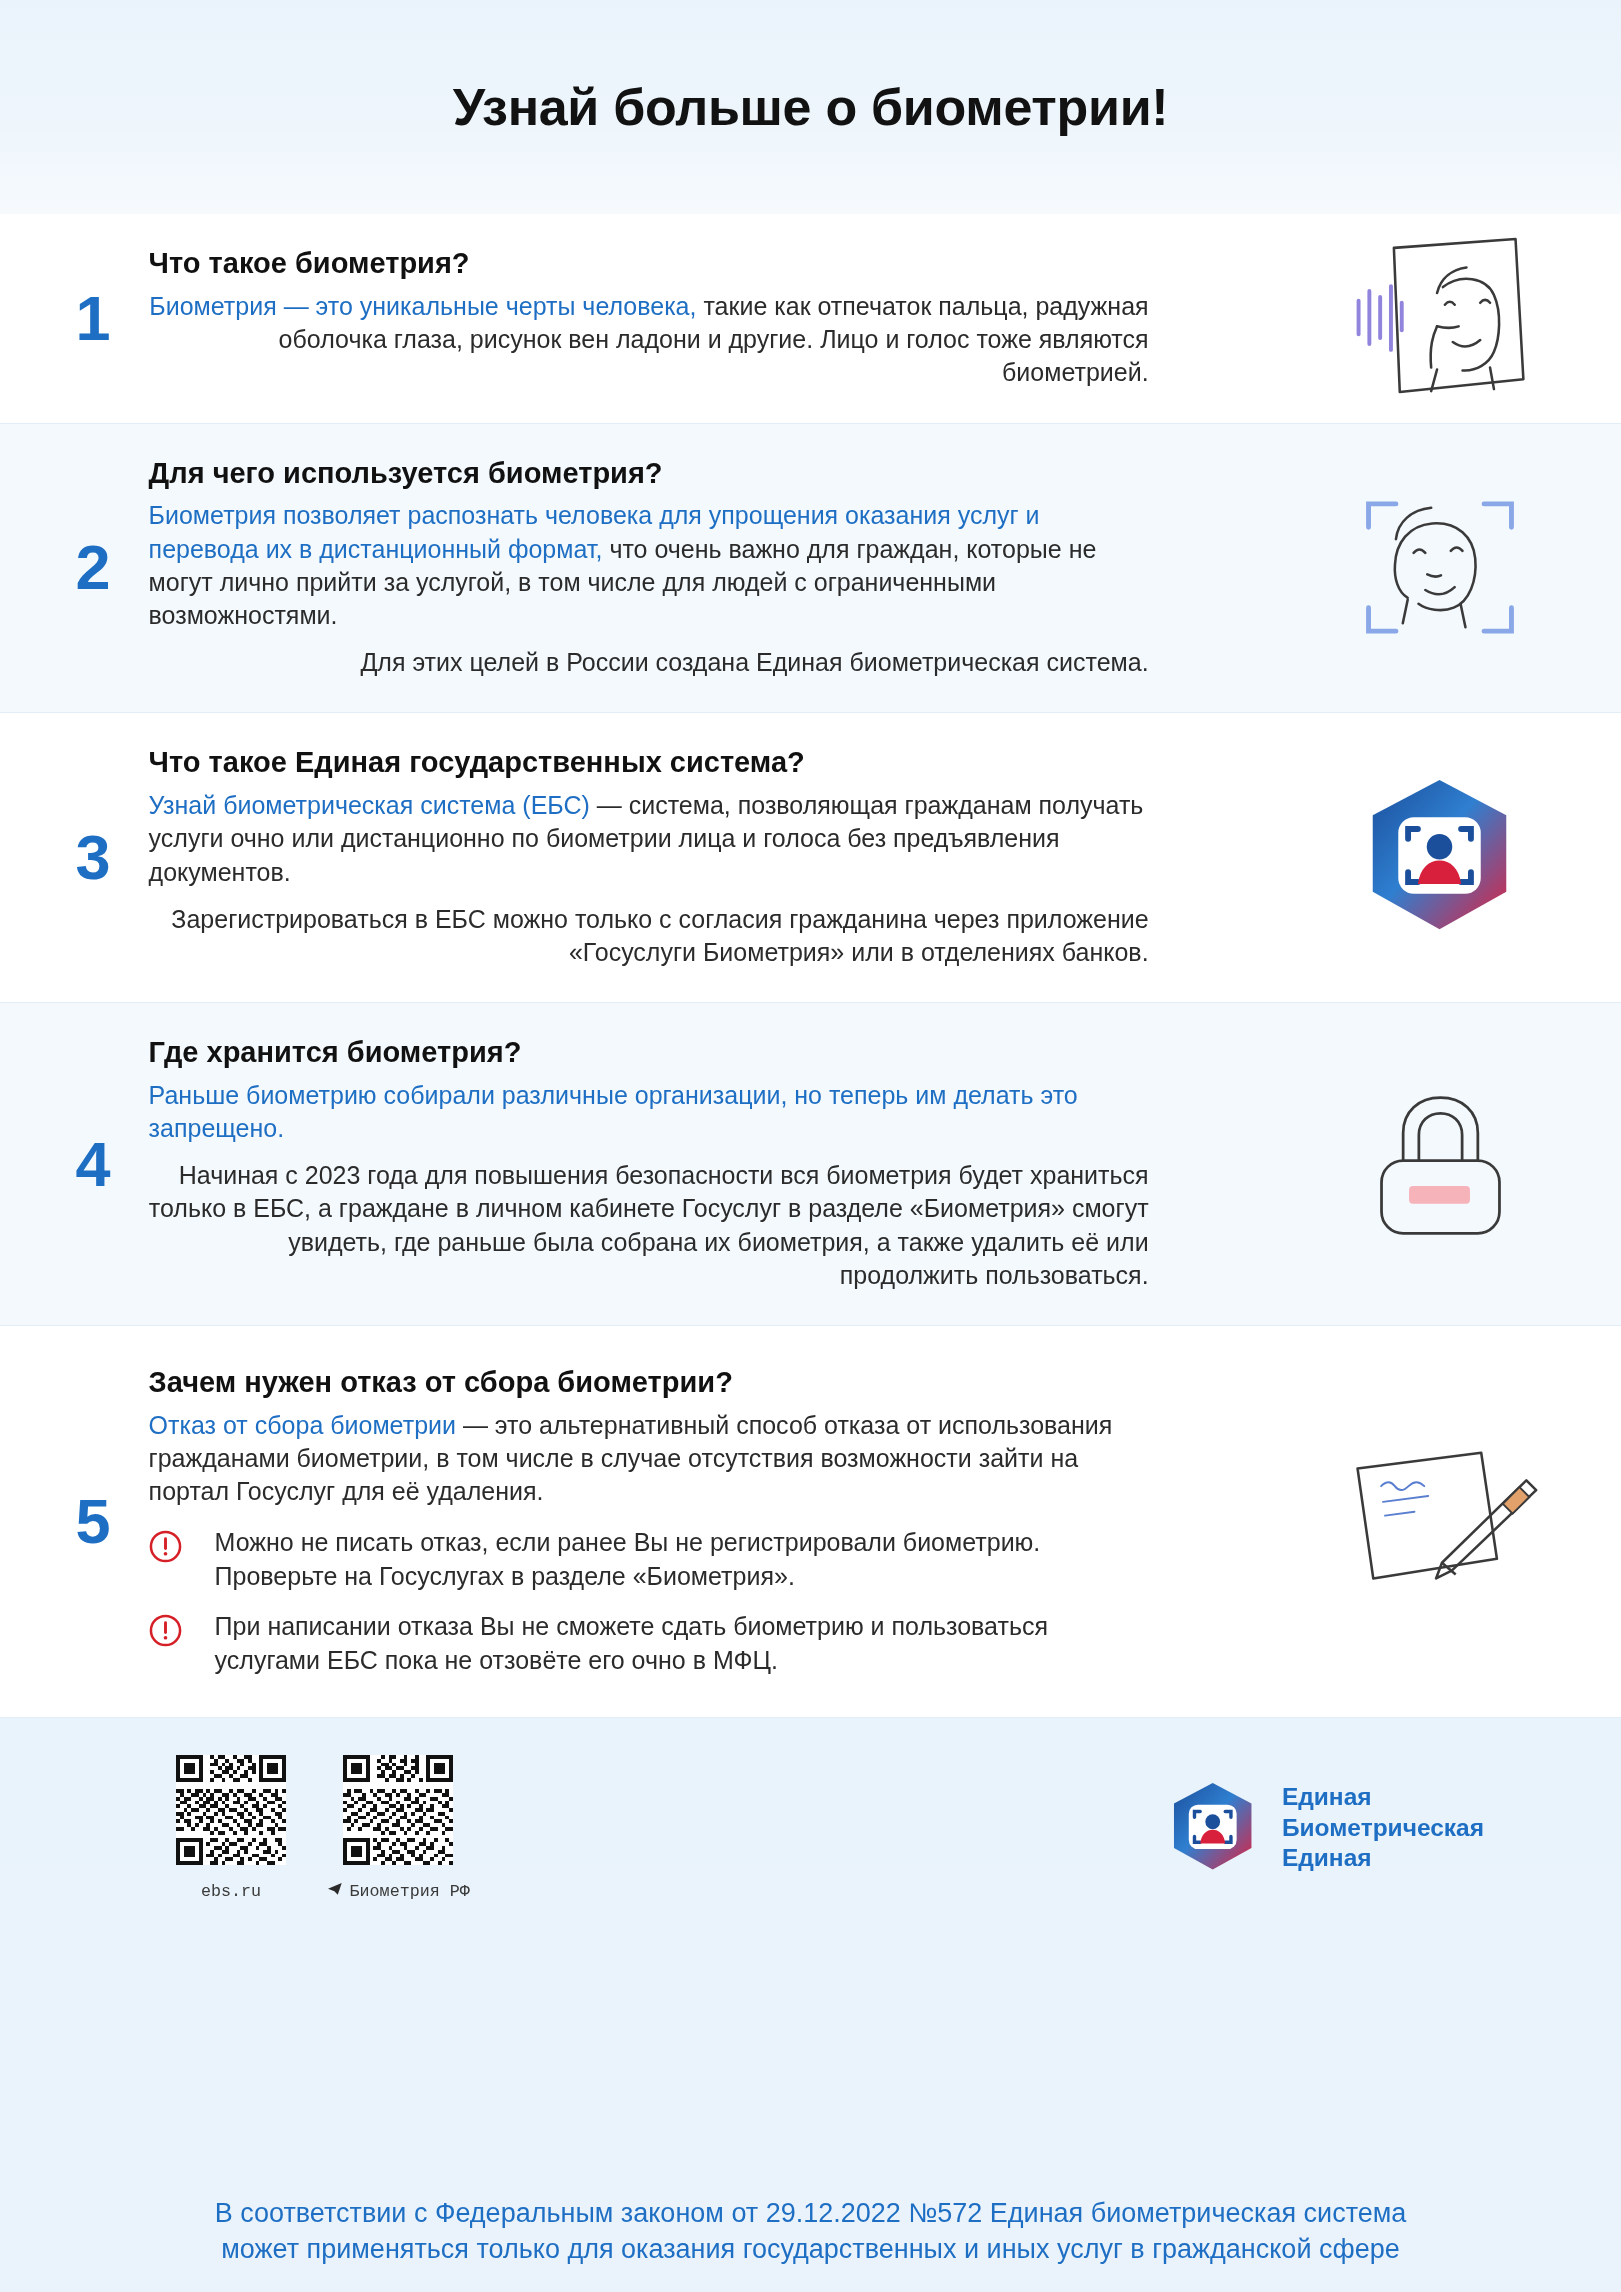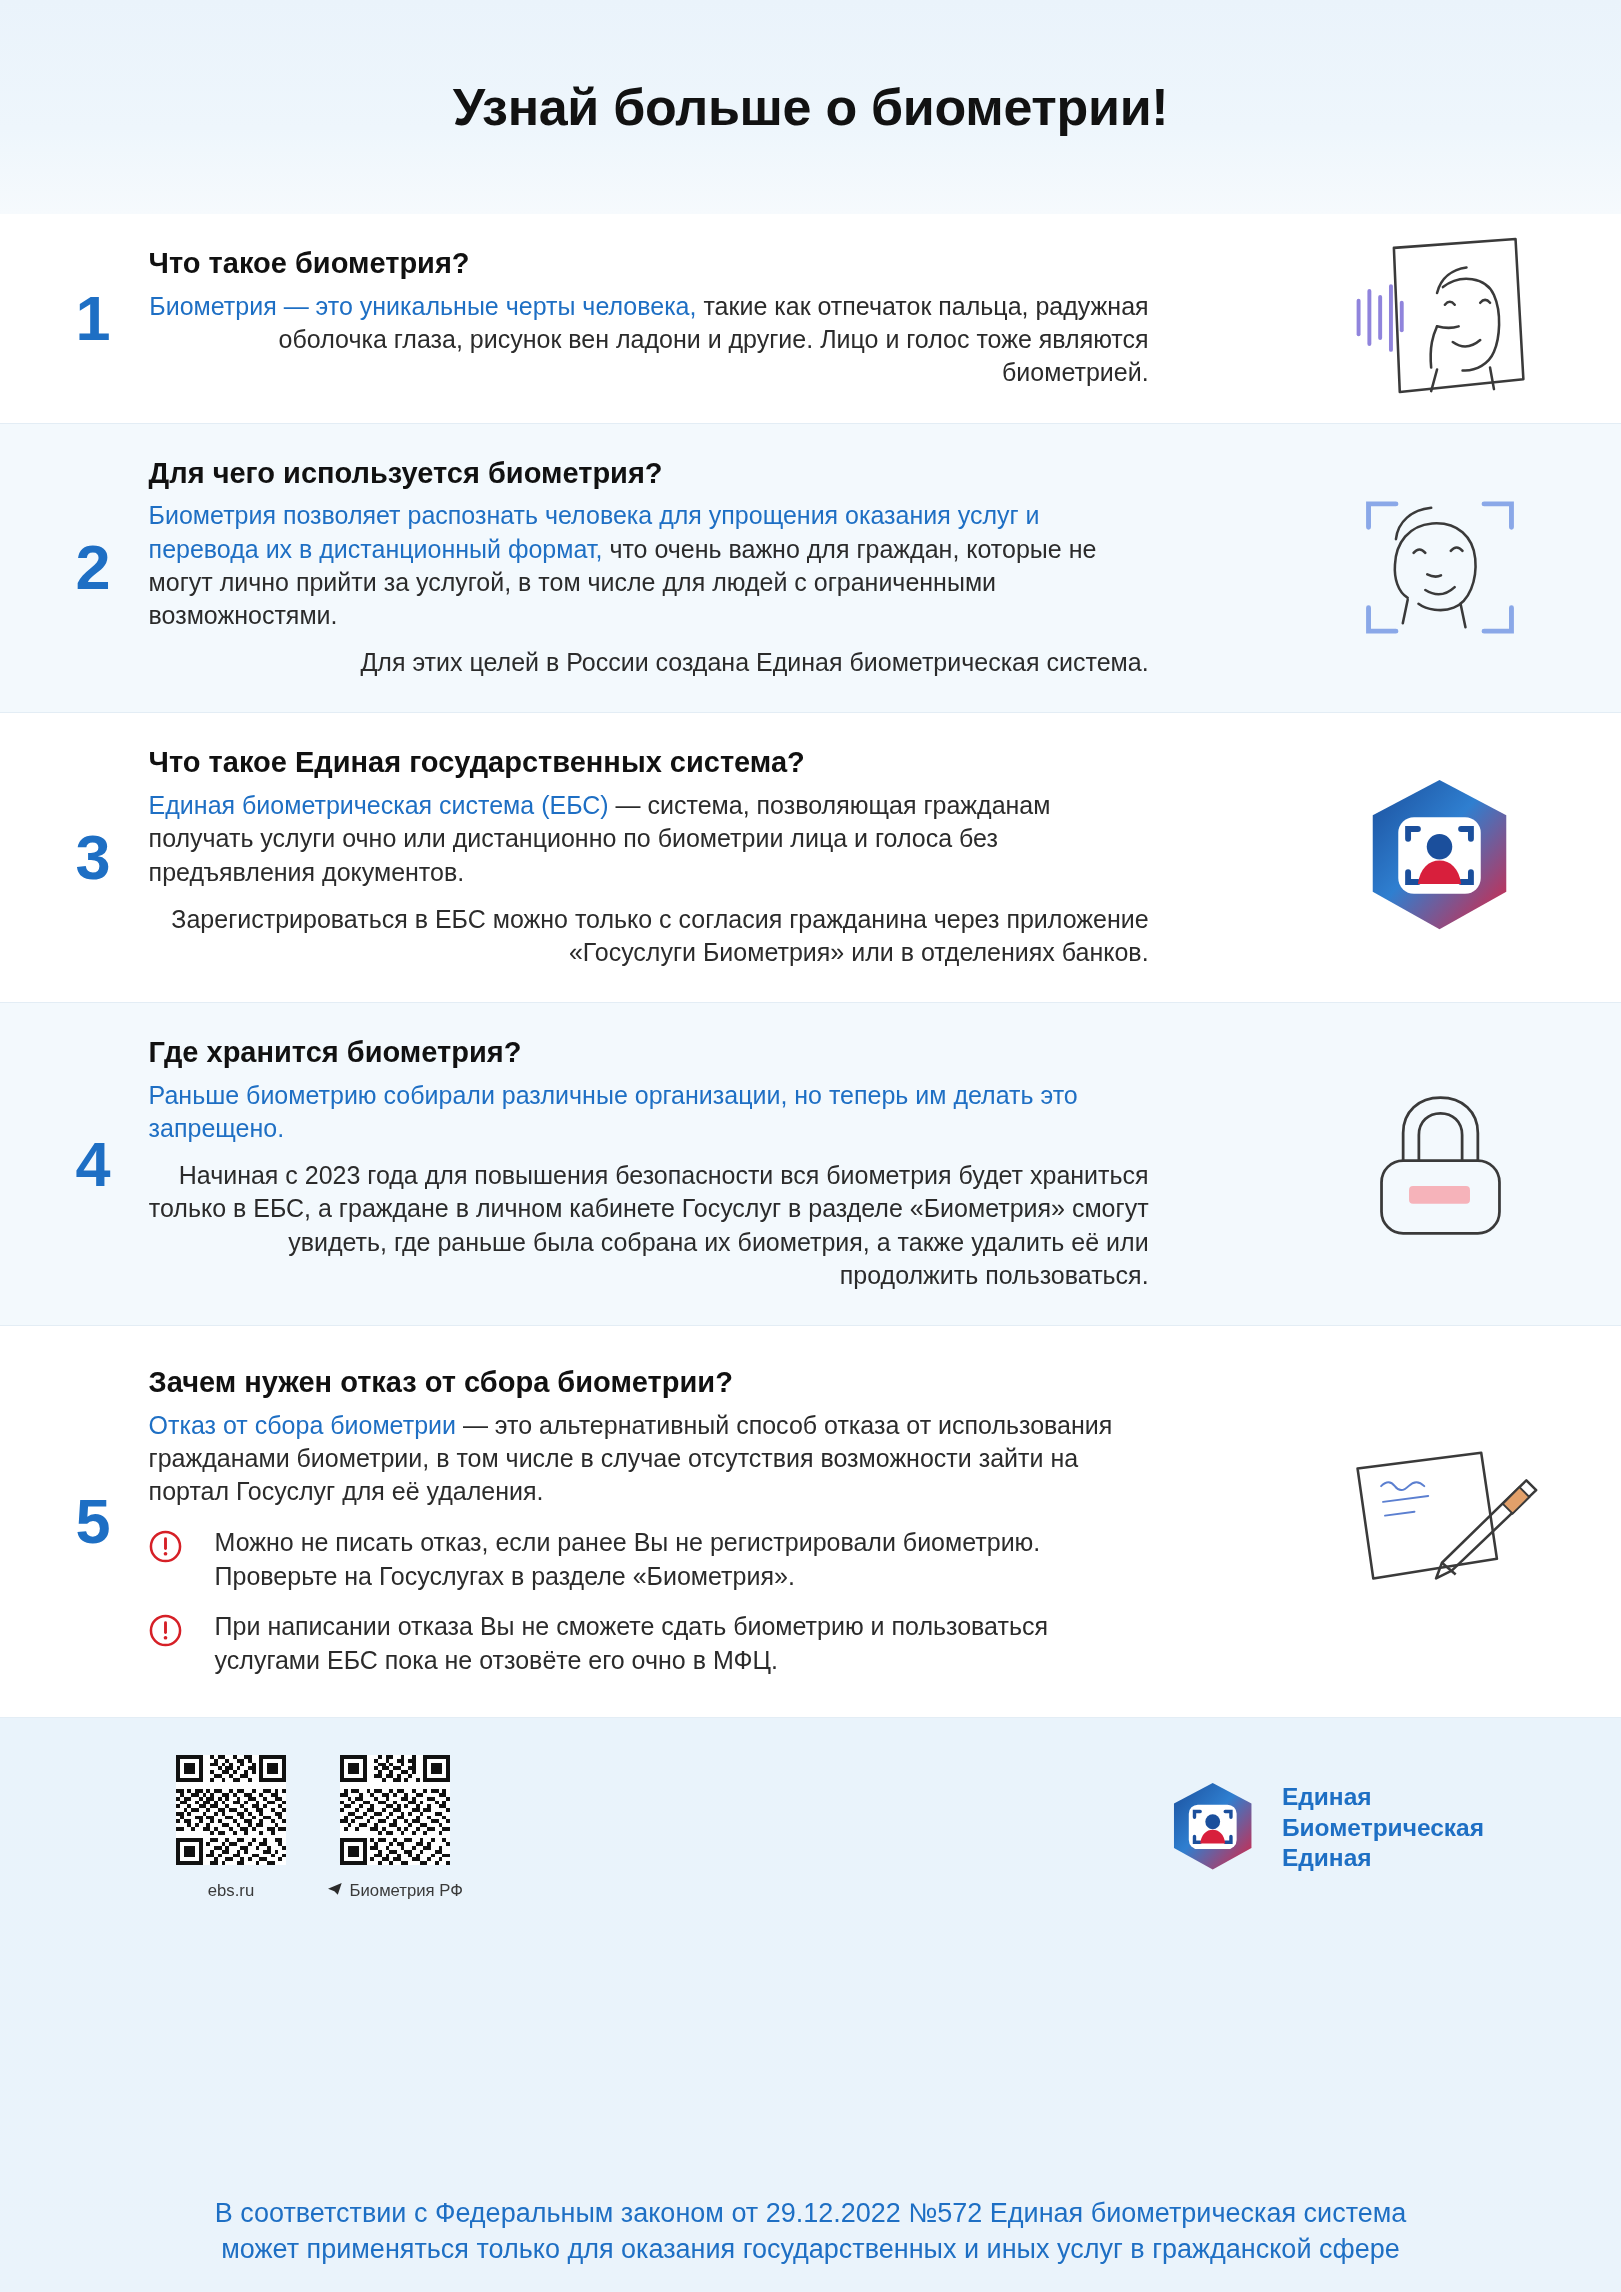--- a/index.html
+++ b/index.html
@@ -121,21 +121,21 @@
   .footer-top {
     display: flex;
     align-items: center;
     justify-content: space-between;
   }
   .qr-block {
     display: flex;
     gap: 41px;
     padding-left: 98px;
   }
-  .qr-item { text-align: center; }
+  .qr-item { text-align: center; font-family: Liberation Mono, monospace; }
   .qr-img {
     width: 110px;
     height: 110px;
     background: #ffffff;
   }
   .qr-caption {
     margin-top: 11.8px;
     font-size: 16.7px;
     color: #3a3a3a;
     display: flex;
@@ -234,21 +234,21 @@
         </g>
       </svg>
     </div>
   </div>
 
   <div class="section plain" style="min-height:284px;">
     <div class="num">3</div>
     <div class="content">
       <div class="sec-title">Что такое Единая государственных система?</div>
       <p class="para">
-        <span class="hl">Единая биометрическая система (ЕБС)</span><span> — система, позволяющая гражданам получать услуги очно или дистанционно по биометрии лица и голоса без предъявления документов.</span>
+        <span class="hl">Узнай биометрическая система (ЕБС)</span><span> — система, позволяющая гражданам получать услуги очно или дистанционно по биометрии лица и голоса без предъявления документов.</span>
       </p>
       <p class="para">Зарегистрироваться в ЕБС можно только с согласия гражданина через приложение «Госуслуги Биометрия» или в отделениях банков.</p>
     </div>
     <div class="illus">
       <svg width="162" height="167" viewBox="0 0 165 170">
         <defs>
           <linearGradient id="ebsgrad" x1="0" y1="0" x2="1" y2="1">
             <stop offset="0%" stop-color="#1b4f9c"></stop>
             <stop offset="45%" stop-color="#2f7fd0"></stop>
             <stop offset="100%" stop-color="#e0213f"></stop>

